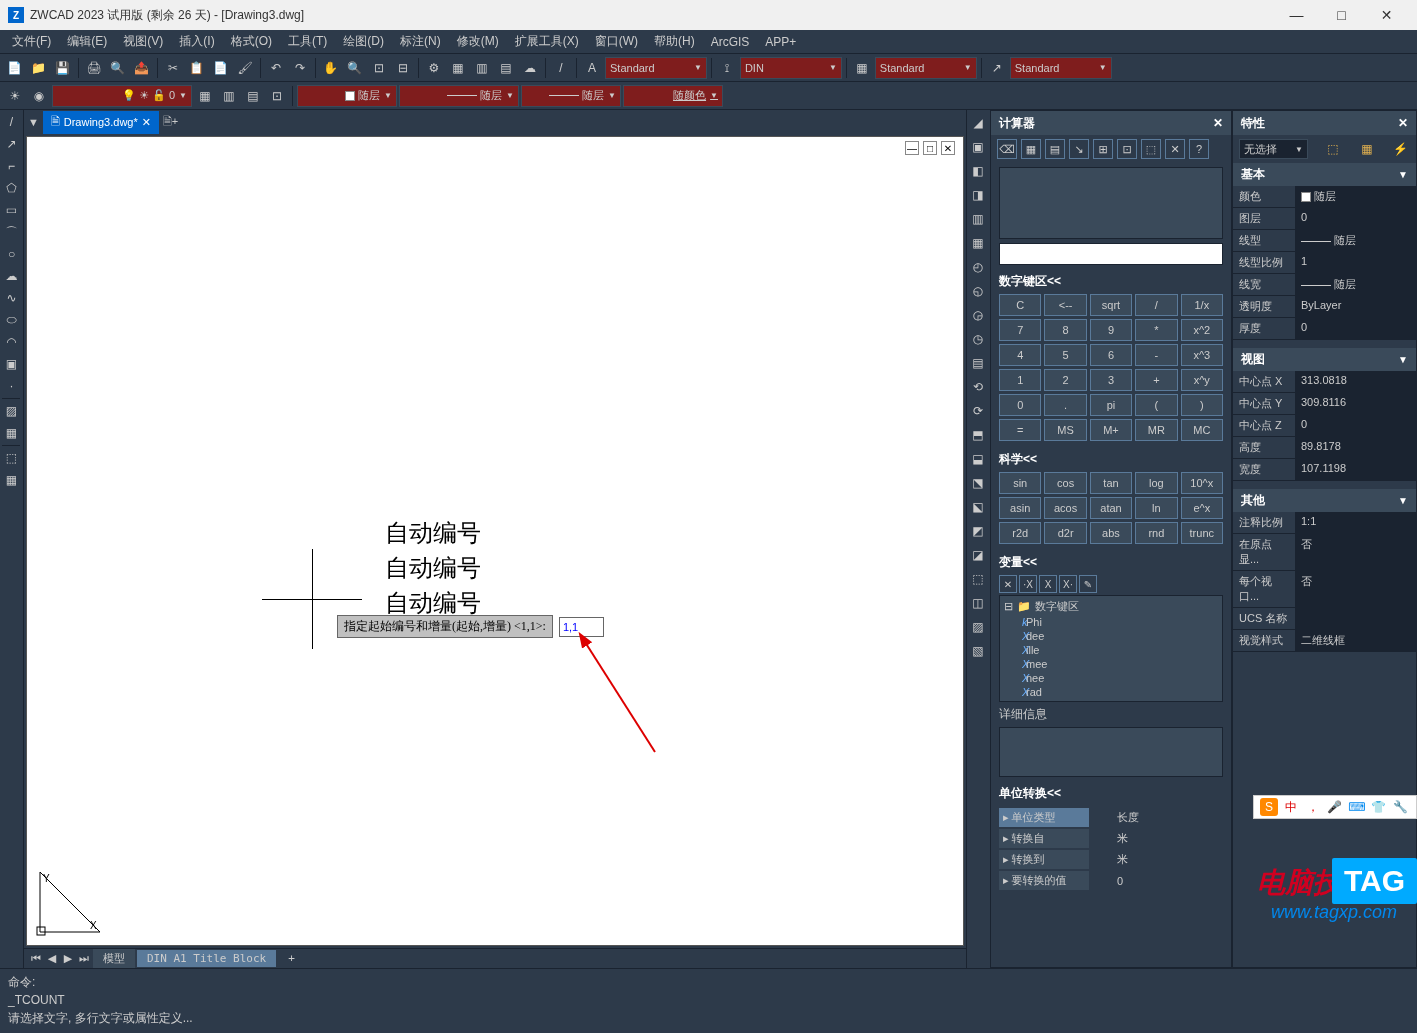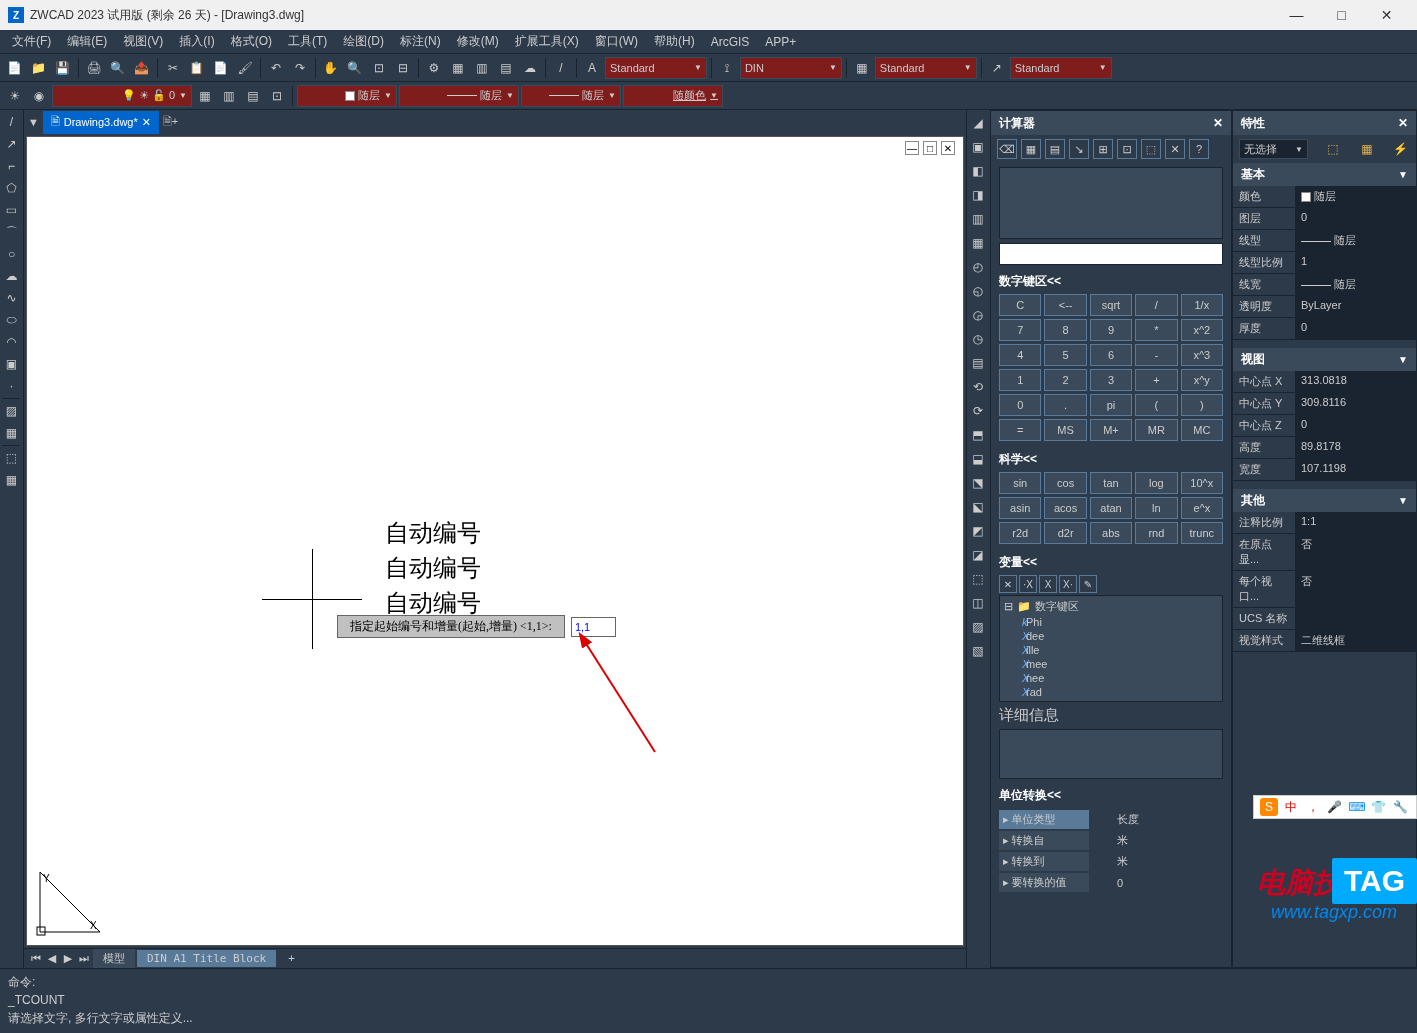--- a/index.html
+++ b/index.html
@@ -46,21 +46,21 @@
 .crosshair { position: absolute; left: 285px; top: 462px; pointer-events: none; }
 .crosshair .h-line { position: absolute; width: 100px; height: 1px; background: #000; left: -50px; top: 0; }
 .crosshair .v-line { position: absolute; width: 1px; height: 100px; background: #000; left: 0; top: -50px; }
 .canvas-text { position: absolute; left: 358px; font-size: 24px; font-family: "SimSun", serif; color: #000; }
 .canvas-text.t1 { top: 380px; }
 .canvas-text.t2 { top: 415px; }
 .canvas-text.t3 { top: 450px; }
 
 
 .prompt-box { position: absolute; left: 310px; top: 478px; display: flex; align-items: center; }
-.prompt-label { background: #c0c0c0; border: 1px solid #666; padding: 2px 12px; font-size: 12px; font-family: "SimSun", serif; }
+.prompt-label { background: #c0c0c0; border: 1px solid #666; padding: 2px 6px; font-size: 12px; font-family: "SimSun", serif; }
 .prompt-input { margin-left: 6px; width: 45px; height: 20px; border: 1px solid #666; background: #fff; font-size: 11px; padding: 0 3px; color: #00f; }
 
 
 .arrow-svg { position: absolute; left: 548px; top: 495px; }
 
 
 .ucs-icon { position: absolute; left: 8px; bottom: 8px; }
 
 
 .view-tabs { height: 20px; background: #2d3a4a; display: flex; align-items: center; font-size: 11px; color: #ccc; padding: 0 4px; border-top: 1px solid #1a2330; }
@@ -87,21 +87,21 @@
 .calc-keypad { display: grid; grid-template-columns: repeat(5, 1fr); gap: 3px; margin-bottom: 6px; }
 .calc-key { height: 22px; background: #3a4a5a; border: 1px solid #5a7a9a; display: flex; align-items: center; justify-content: center; font-size: 11px; color: #ccc; cursor: pointer; }
 .calc-keypad.sci { grid-template-columns: repeat(5, 1fr); }
 
 .var-toolbar { display: flex; gap: 2px; margin-bottom: 2px; }
 .var-tool { width: 18px; height: 18px; border: 1px solid #5a7a9a; font-size: 10px; display: flex; align-items: center; justify-content: center; color: #ccc; }
 .var-tree { background: #3a4a5a; border: 1px solid #1a2330; font-size: 11px; color: #ccc; padding: 2px; }
 .var-tree .tree-row { padding: 1px 2px; display: flex; align-items: center; gap: 4px; }
 .var-tree .tree-row .folder-icon { color: #e0b050; }
 .var-tree .tree-row .var-icon { color: #6ab0ff; font-style: italic; padding-left: 18px; width: 12px; }
-.detail-label { font-size: 15px; color: #ccc; padding: 4px 0; }
+.detail-label { font-size: 12px; color: #ccc; padding: 4px 0; }
 .detail-box { height: 50px; background: #3a4a5a; border: 1px solid #1a2330; }
 
 .unit-section { margin: 4px 8px; }
 .unit-row { display: flex; align-items: center; font-size: 11px; color: #ccc; margin: 2px 0; gap: 24px; }
 .unit-row .ur-label { width: 90px; background: #3a4a5a; padding: 2px 4px; }
 .unit-row .ur-label.sel { background: #5a7a9a; }
 .unit-row .ur-value { flex: 1; padding: 2px 4px; }
 
 
 .props-panel { width: 185px; }

